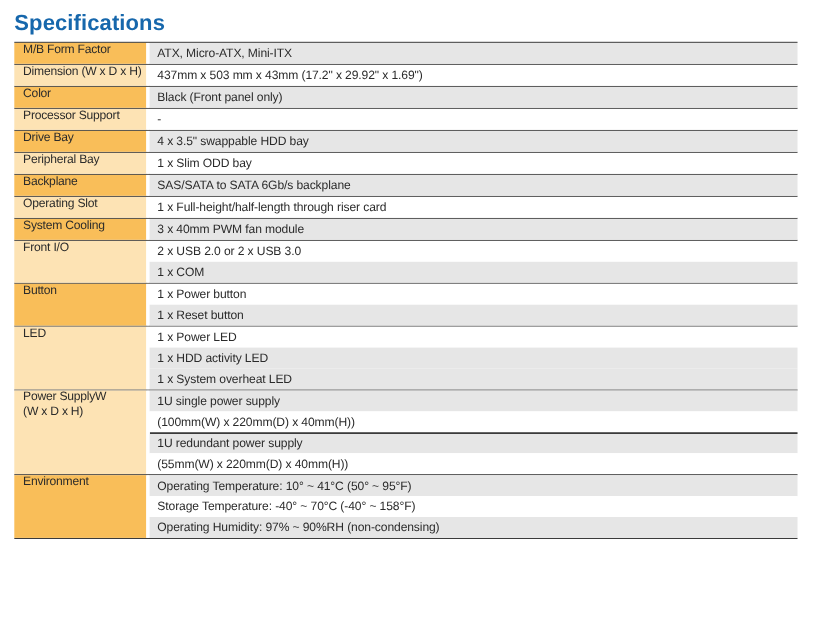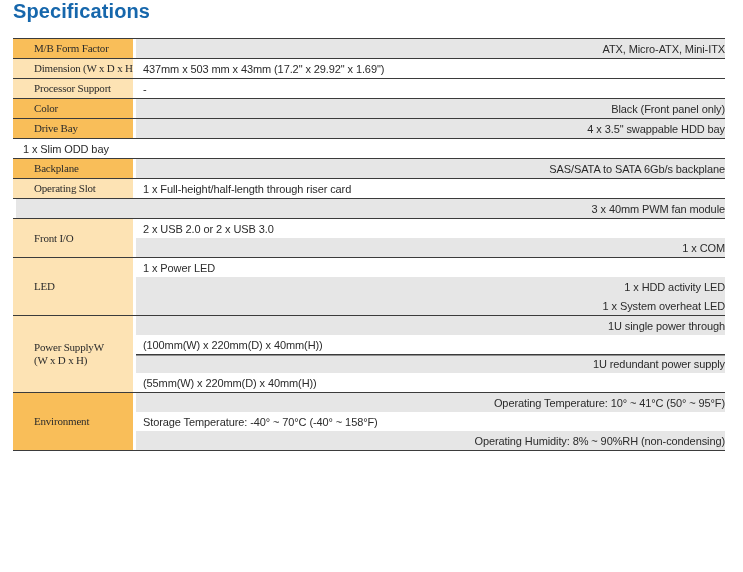--- a/index.html
+++ b/index.html
@@ -4,46 +4,46 @@
 <style>
   html,body{margin:0;padding:0;}
   body{
     width:743px;height:572px;
     background:#ffffff;
     font-family:"Liberation Sans","DejaVu Sans",sans-serif;
     position:relative;overflow:hidden;
     color:var(--text,#2b2b2b);
   }
   .title{
-    position:absolute;left:13px;top:0;margin:0;
+    position:absolute;left:13px;top:10px;margin:0;
     font-size:20px;font-weight:bold;
     color:var(--title,#1667ac);
     letter-spacing:0.1px;
   }
   .spec-table{
     position:absolute;left:13px;top:38px;width:712px;
     border-top:1.5px solid var(--line,#3b3b3b);
     border-bottom:1.5px solid var(--line,#3b3b3b);
   }
   .group{display:flex;border-bottom:1.5px solid var(--line,#3b3b3b);}
   .group:last-child{border-bottom:none;}
   .label-cell{
-    width:120px;box-sizing:border-box;padding-left:21px;
-    display:flex;flex-direction:column;justify-content:center;
-    font-size:11px;line-height:13px;letter-spacing:-0.2px;font-family:Liberation Serif, serif;
+    width:120px;box-sizing:border-box;padding-left:8px;
+    display:flex;flex-direction:column;
+    font-size:11px;line-height:13px;letter-spacing:-0.2px;
   }
   .label-cell span{white-space:nowrap;}
   .col-gap{width:3px;background:var(--white,#ffffff);}
   .rows{flex:1;display:flex;flex-direction:column;min-width:0;}
   .value-row{
     height:19px;box-sizing:border-box;
     display:flex;align-items:center;padding-left:7px;
     font-size:11px;letter-spacing:-0.1px;white-space:nowrap;
   }
-  .row-gray{background:var(--gray,#e6e6e6);justify-content:flex-end;}
+  .row-gray{background:var(--gray,#e6e6e6);}
   .row-white{background:var(--white,#ffffff);}
   .divided{box-shadow:inset 0 1.5px 0 var(--line,#3b3b3b);}
   .shade-orange{background:var(--orange,#f9be59);}
   .shade-cream{background:var(--cream,#fde3b4);}
 </style>
 </head>
 <body style="--title: #1667AC; --orange: #F9BE59; --cream: #FDE3B4; --gray: #E6E6E6; --white: #FFFFFF; --line: #3B3B3B; --text: #2B2B2B;">
 
 <div class="page">
   <h1 class="title">Specifications</h1>
@@ -66,56 +66,59 @@
         </div>
     <div class="col-gap"></div>
     <div class="rows">
   <div class="value-row row-white">
     <span class="value-text">437mm x 503 mm x 43mm (17.2" x 29.92" x 1.69")</span>
   </div>
 </div>
   </div>
 
   <div class="group">
+    <div class="label-cell shade-orange">
+          <span>Color</span>
+        </div>
+    <div class="col-gap"></div>
+    <div class="rows">
+  <div class="value-row row-gray">
+    <span class="value-text">Black (Front panel only)</span>
+  </div>
+</div>
+  </div>
+
+  <div class="group">
     <div class="label-cell shade-cream">
           <span>Processor Support</span>
         </div>
     <div class="col-gap"></div>
     <div class="rows">
   <div class="value-row row-white">
     <span class="value-text">-</span>
   </div>
 </div>
   </div>
 
   <div class="group">
     <div class="label-cell shade-orange">
-          <span>Color</span>
-        </div>
-    <div class="col-gap"></div>
-    <div class="rows">
-  <div class="value-row row-gray">
-    <span class="value-text">Black (Front panel only)</span>
-  </div>
-</div>
-  </div>
-
-  <div class="group">
-    <div class="label-cell shade-orange">
           <span>Drive Bay</span>
         </div>
     <div class="col-gap"></div>
     <div class="rows">
   <div class="value-row row-gray">
     <span class="value-text">4 x 3.5" swappable HDD bay</span>
   </div>
 </div>
   </div>
 
   <div class="group">
+    <div class="label-cell shade-cream">
+          <span>Peripheral Bay</span>
+        </div>
     <div class="col-gap"></div>
     <div class="rows">
   <div class="value-row row-white">
     <span class="value-text">1 x Slim ODD bay</span>
   </div>
 </div>
   </div>
 
   <div class="group">
     <div class="label-cell shade-orange">
@@ -135,20 +138,23 @@
         </div>
     <div class="col-gap"></div>
     <div class="rows">
   <div class="value-row row-white">
     <span class="value-text">1 x Full-height/half-length through riser card</span>
   </div>
 </div>
   </div>
 
   <div class="group">
+    <div class="label-cell shade-orange">
+          <span>System Cooling</span>
+        </div>
     <div class="col-gap"></div>
     <div class="rows">
   <div class="value-row row-gray">
     <span class="value-text">3 x 40mm PWM fan module</span>
   </div>
 </div>
   </div>
 
   <div class="group">
     <div class="label-cell shade-cream">
@@ -159,20 +165,35 @@
   <div class="value-row row-white">
     <span class="value-text">2 x USB 2.0 or 2 x USB 3.0</span>
   </div>
 
   <div class="value-row row-gray">
     <span class="value-text">1 x COM</span>
   </div>
 </div>
   </div>
 
+  <div class="group">
+    <div class="label-cell shade-orange">
+          <span>Button</span>
+        </div>
+    <div class="col-gap"></div>
+    <div class="rows">
+  <div class="value-row row-white">
+    <span class="value-text">1 x Power button</span>
+  </div>
+
+  <div class="value-row row-gray">
+    <span class="value-text">1 x Reset button</span>
+  </div>
+</div>
+  </div>
 
   <div class="group">
     <div class="label-cell shade-cream">
           <span>LED</span>
         </div>
     <div class="col-gap"></div>
     <div class="rows">
   <div class="value-row row-white">
     <span class="value-text">1 x Power LED</span>
   </div>
@@ -190,21 +211,21 @@
 
 
   <div class="group">
     <div class="label-cell shade-cream">
           <span>Power SupplyW</span>
           <span>(W x D x H)</span>
         </div>
     <div class="col-gap"></div>
     <div class="rows">
   <div class="value-row row-gray">
-    <span class="value-text">1U single power through</span>
+    <span class="value-text">1U single power supply</span>
   </div>
 
   <div class="value-row row-white">
     <span class="value-text">(100mm(W) x 220mm(D) x 40mm(H))</span>
   </div>
 
   <div class="value-row row-gray divided">
     <span class="value-text">1U redundant power supply</span>
   </div>
 
@@ -222,19 +243,19 @@
     <div class="rows">
   <div class="value-row row-gray">
     <span class="value-text">Operating Temperature: 10° ~ 41°C (50° ~ 95°F)</span>
   </div>
 
   <div class="value-row row-white">
     <span class="value-text">Storage Temperature: -40° ~ 70°C (-40° ~ 158°F)</span>
   </div>
 
   <div class="value-row row-gray">
-    <span class="value-text">Operating Humidity: 8% ~ 90%RH (non-condensing)</span>
+    <span class="value-text">Operating Humidity: 97% ~ 90%RH (non-condensing)</span>
   </div>
 
 </div>
   </div>
 </div>
 </div>
 
 </body></html>

